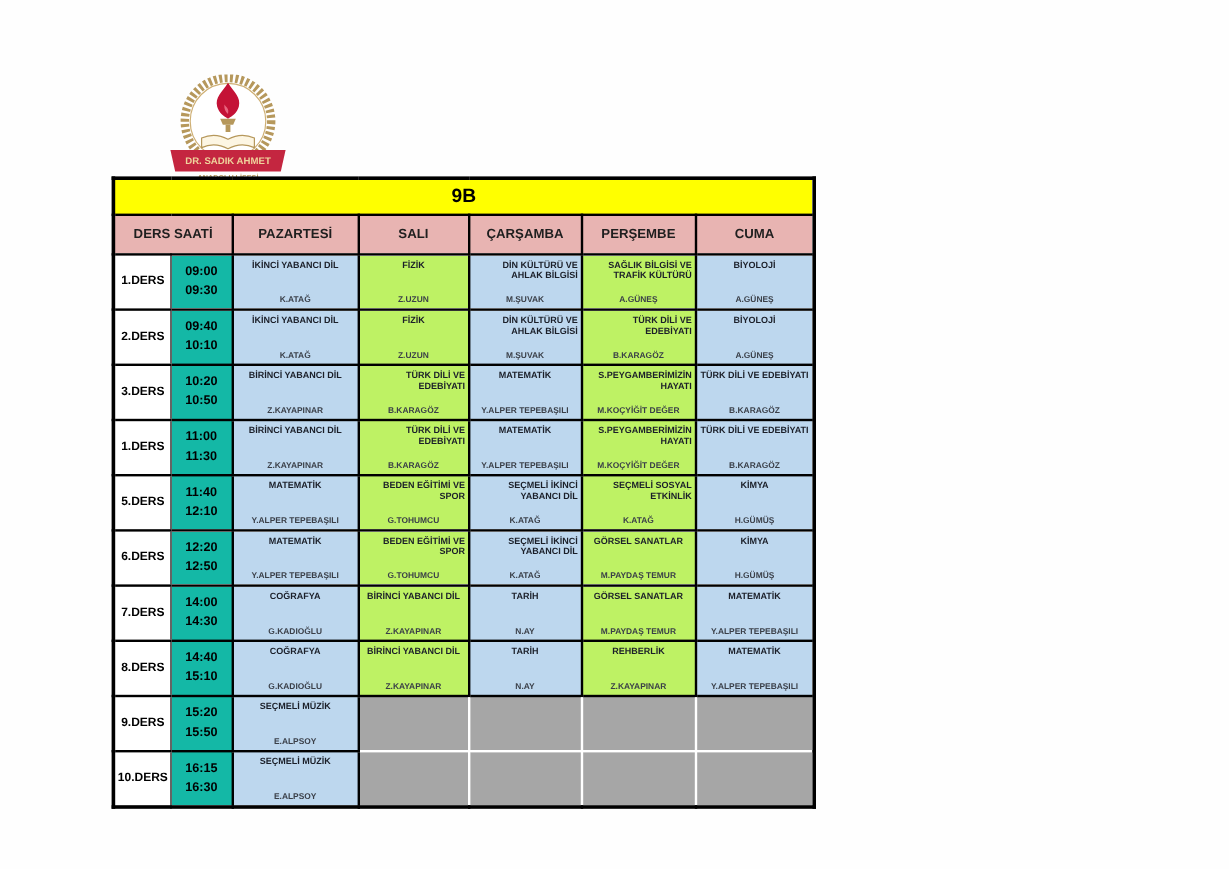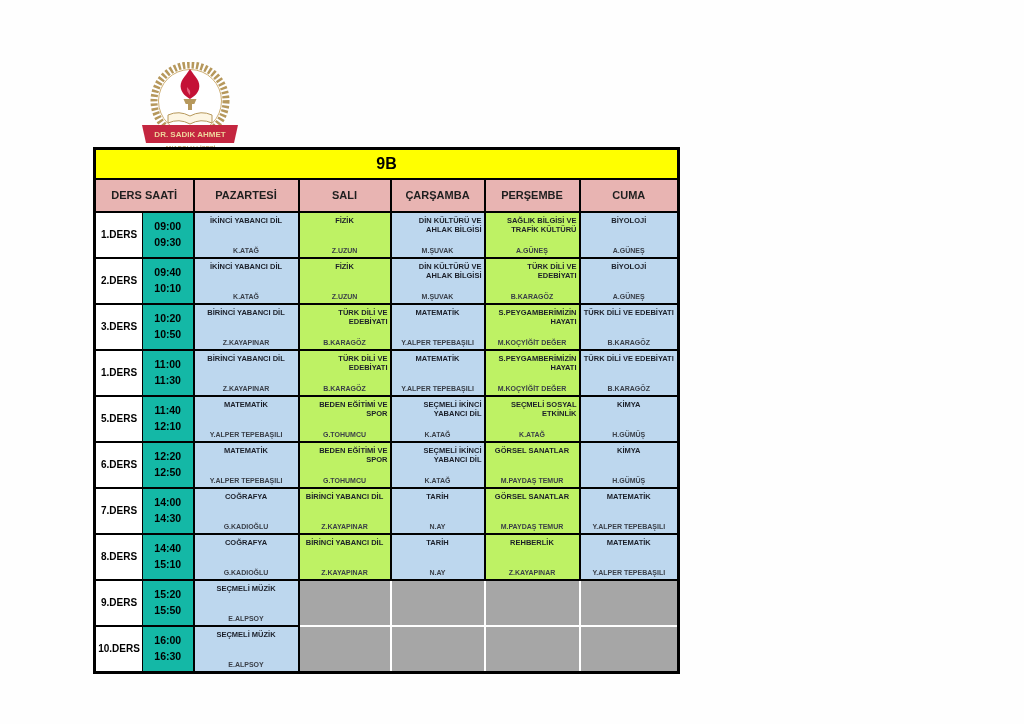--- a/index.html
+++ b/index.html
@@ -393,21 +393,21 @@
       </div>
     </td>
           <td class="empty"></td>
           <td class="empty"></td>
           <td class="empty"></td>
           <td class="empty"></td>
         </tr>
         <tr>
       <td class="label">10.DERS</td>
       <td class="time">
-        <div>16:00</div>
+        <div>16:15</div>
         <div>16:30</div>
       </td>
     <td class="cell blue">
       <div class="cell-inner">
         <div class="subject">SEÇMELİ MÜZİK</div>
         <div class="teacher">E.ALPSOY</div>
       </div>
     </td>
           <td class="empty"></td>
           <td class="empty"></td>

